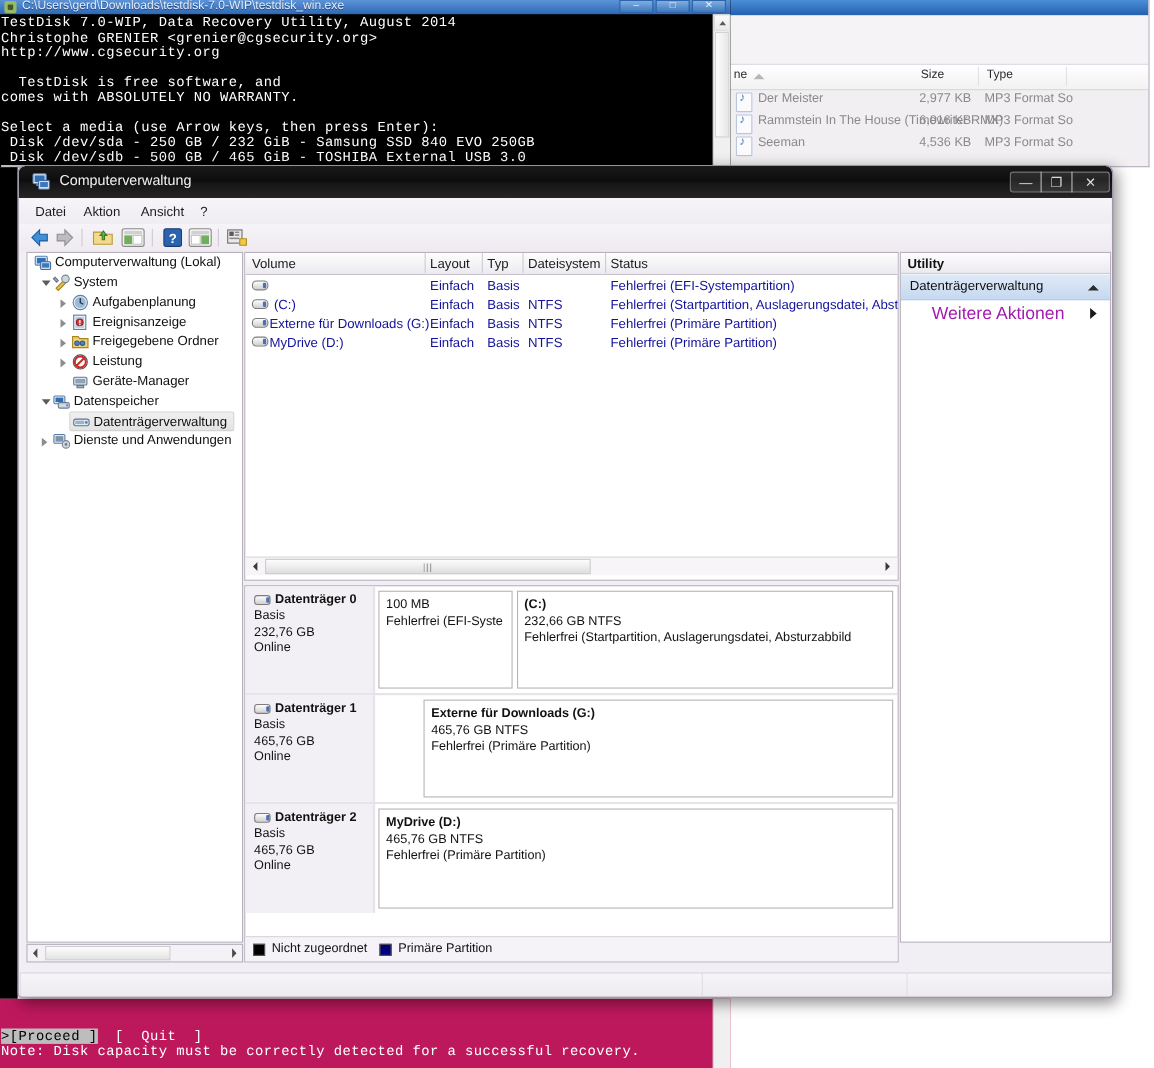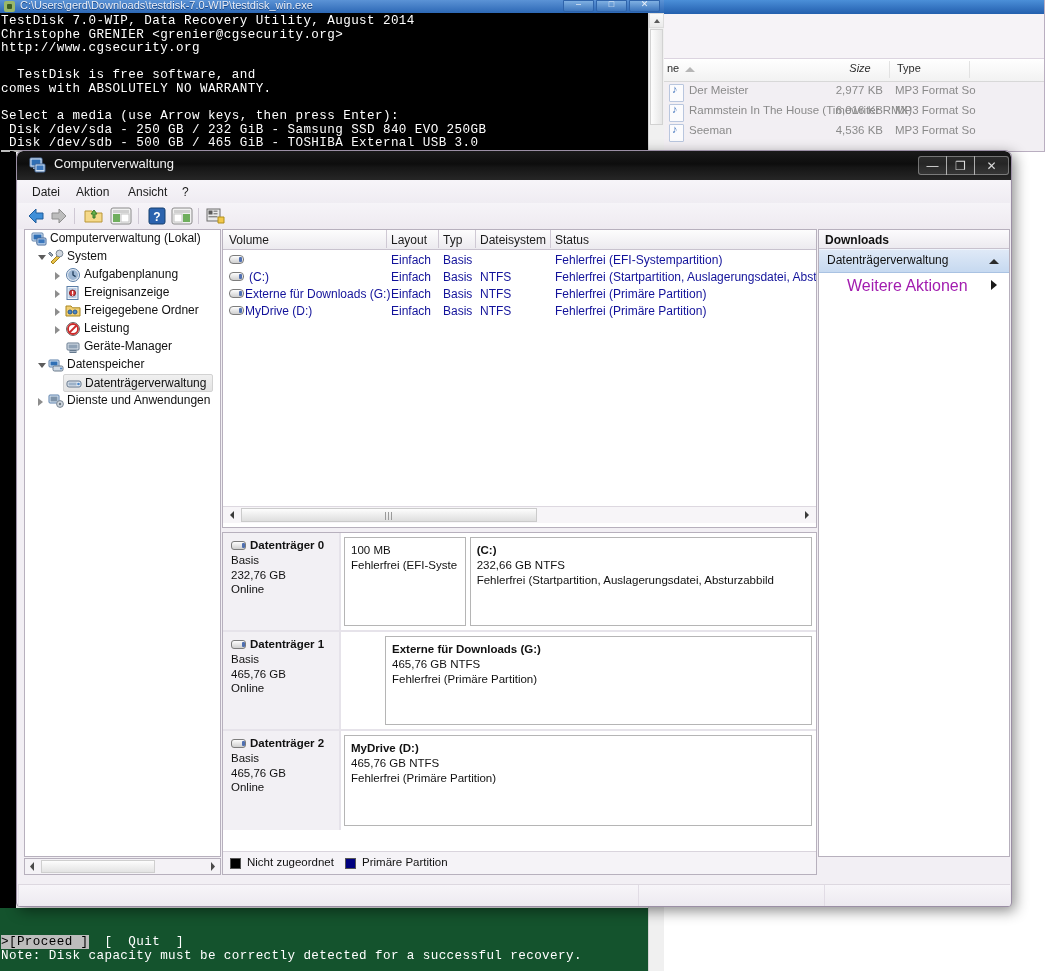--- a/index.html
+++ b/index.html
@@ -83,21 +83,21 @@
   #console-scroll-up:after{content:"";position:absolute;left:4px;top:5px;
     width:0;height:0;border-left:3.5px solid transparent;
     border-right:3.5px solid transparent;border-bottom:4px solid #5a5a5a;}
   #console-thumb{position:absolute;left:1px;top:16px;width:13px;height:96px;
     background:linear-gradient(90deg,#fdfdfd,#e6e6e6);border:1px solid #d2d2d2;
     box-sizing:border-box;}
 
   
   #console-lower{
     position:absolute;left:0;top:908px;width:664px;height:63px;
-    background:#14532d;color:#fff;overflow:hidden;
+    background:#be185d;color:#fff;overflow:hidden;
     font-family:"Liberation Mono","DejaVu Sans Mono",monospace;
     font-size:12.6px;line-height:13.6px;letter-spacing:0.4px;white-space:pre;
   }
   #console-lower .pad{padding-top:28px;padding-left:1px;}
   .inv{background:#bdbdbd;color:#000;}
   #console-lower-right{position:absolute;left:648px;top:908px;width:16px;height:63px;
     background:#f0f0f0;border-left:1px solid #d5d5d5;box-sizing:border-box;}
 
   
   #console-strip-mid{position:absolute;left:0;top:152px;width:16px;height:756px;background:#000;}
@@ -250,21 +250,21 @@
 
 <div id="desktop">
 
   <div id="explorer-window">
     <div id="explorer-titlebar"></div>
     <div id="explorer-toolbar"></div>
     <div id="explorer-listhead">
       <span class="colh" style="left:6px;">ne</span>
       <span class="ex-sort-arrow"></span>
       <span class="sep" style="left:228px;"></span>
-      <span class="colh" style="left:176px;width:46px;text-align:center;font-style:italic;">Size</span>
+      <span class="colh" style="left:176px;width:46px;text-align:left;">Size</span>
       <span class="sep" style="left:308px;"></span>
       <span class="colh" style="left:236px;">Type</span>
     </div>
     <div id="explorer-list">
       <div class="ex-row">
         <span class="ex-icon"></span>
         <span class="ex-name">Der Meister</span>
         <span class="ex-size">2,977 KB</span>
         <span class="ex-type">MP3 Format So</span>
       </div>
@@ -688,21 +688,21 @@
           <div id="disk-legend">
             <span class="sw" style="left:7px;background:#000000;"></span>
             <span class="lg" style="left:24px;">Nicht zugeordnet</span>
             <span class="sw" style="left:122px;background:#00007e;"></span>
             <span class="lg" style="left:139px;">Primäre Partition</span>
           </div>
         </div>
       </div>
 
       <div id="actions-pane">
-        <div id="actions-head">Downloads</div>
+        <div id="actions-head">Utility</div>
         <div id="actions-sel">
           <span class="lbl">Datenträgerverwaltung</span>
           <span class="chev"></span>
         </div>
         <div id="actions-more">
           <span class="lbl">Weitere Aktionen</span>
           <span class="arr"></span>
         </div>
       </div>
 

